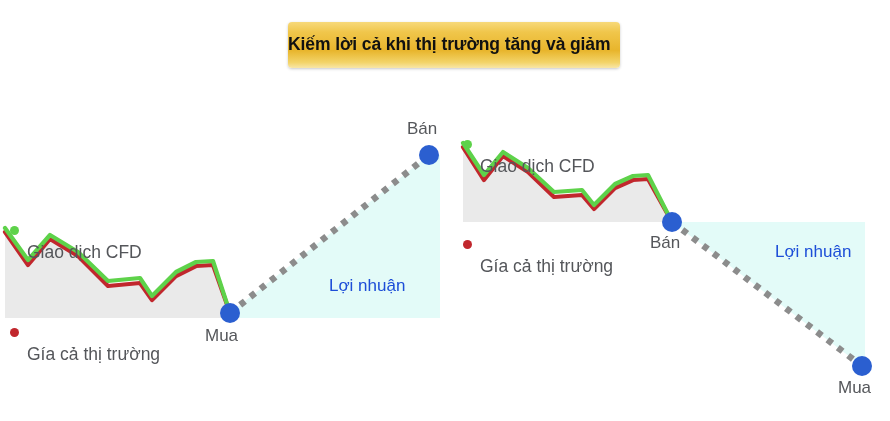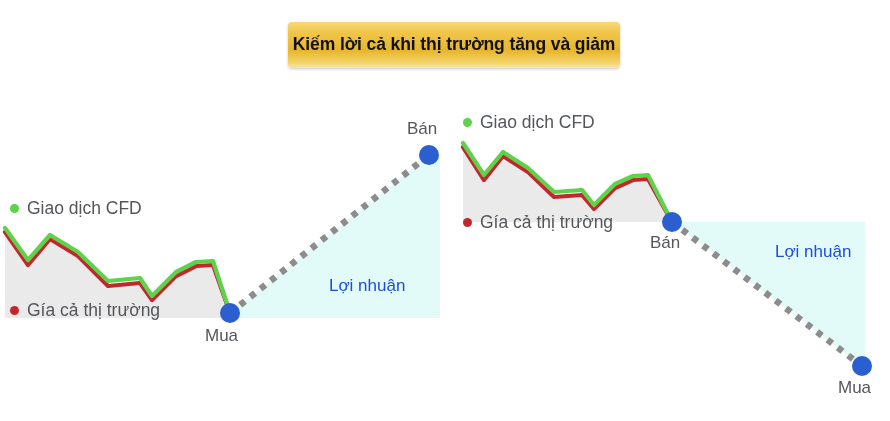--- a/index.html
+++ b/index.html
@@ -33,21 +33,20 @@
     border-radius: 4px;
     background: linear-gradient(180deg,
         #f7d97a 0%,
         #f0c64b 22%,
         #e8b52c 62%,
         #f3d469 88%,
         #f8e6a8 100%);
     box-shadow: 0 1px 3px rgba(0,0,0,0.22);
     display: flex;
     align-items: center;
-    justify-content: center;
     box-sizing: border-box;
   }
   .title-banner-text {
     font-size: 17.5px;
     font-weight: bold;
     color: #111111;
     letter-spacing: -0.1px;
     white-space: nowrap;
     line-height: 1;
   }
@@ -66,20 +65,21 @@
   .lbl {
     position: absolute;
     color: #58585a;
     font-size: 17px;
     white-space: nowrap;
     line-height: 1;
   }
   .lbl-legend {
     font-size: 17.5px;
     color: #54565a;
+    margin-top: 44px;
   }
   .lbl-point {
     font-size: 17px;
     color: #55575b;
   }
   .lbl-profit {
     font-size: 17px;
     color: #1d4ed8;
   }
 

